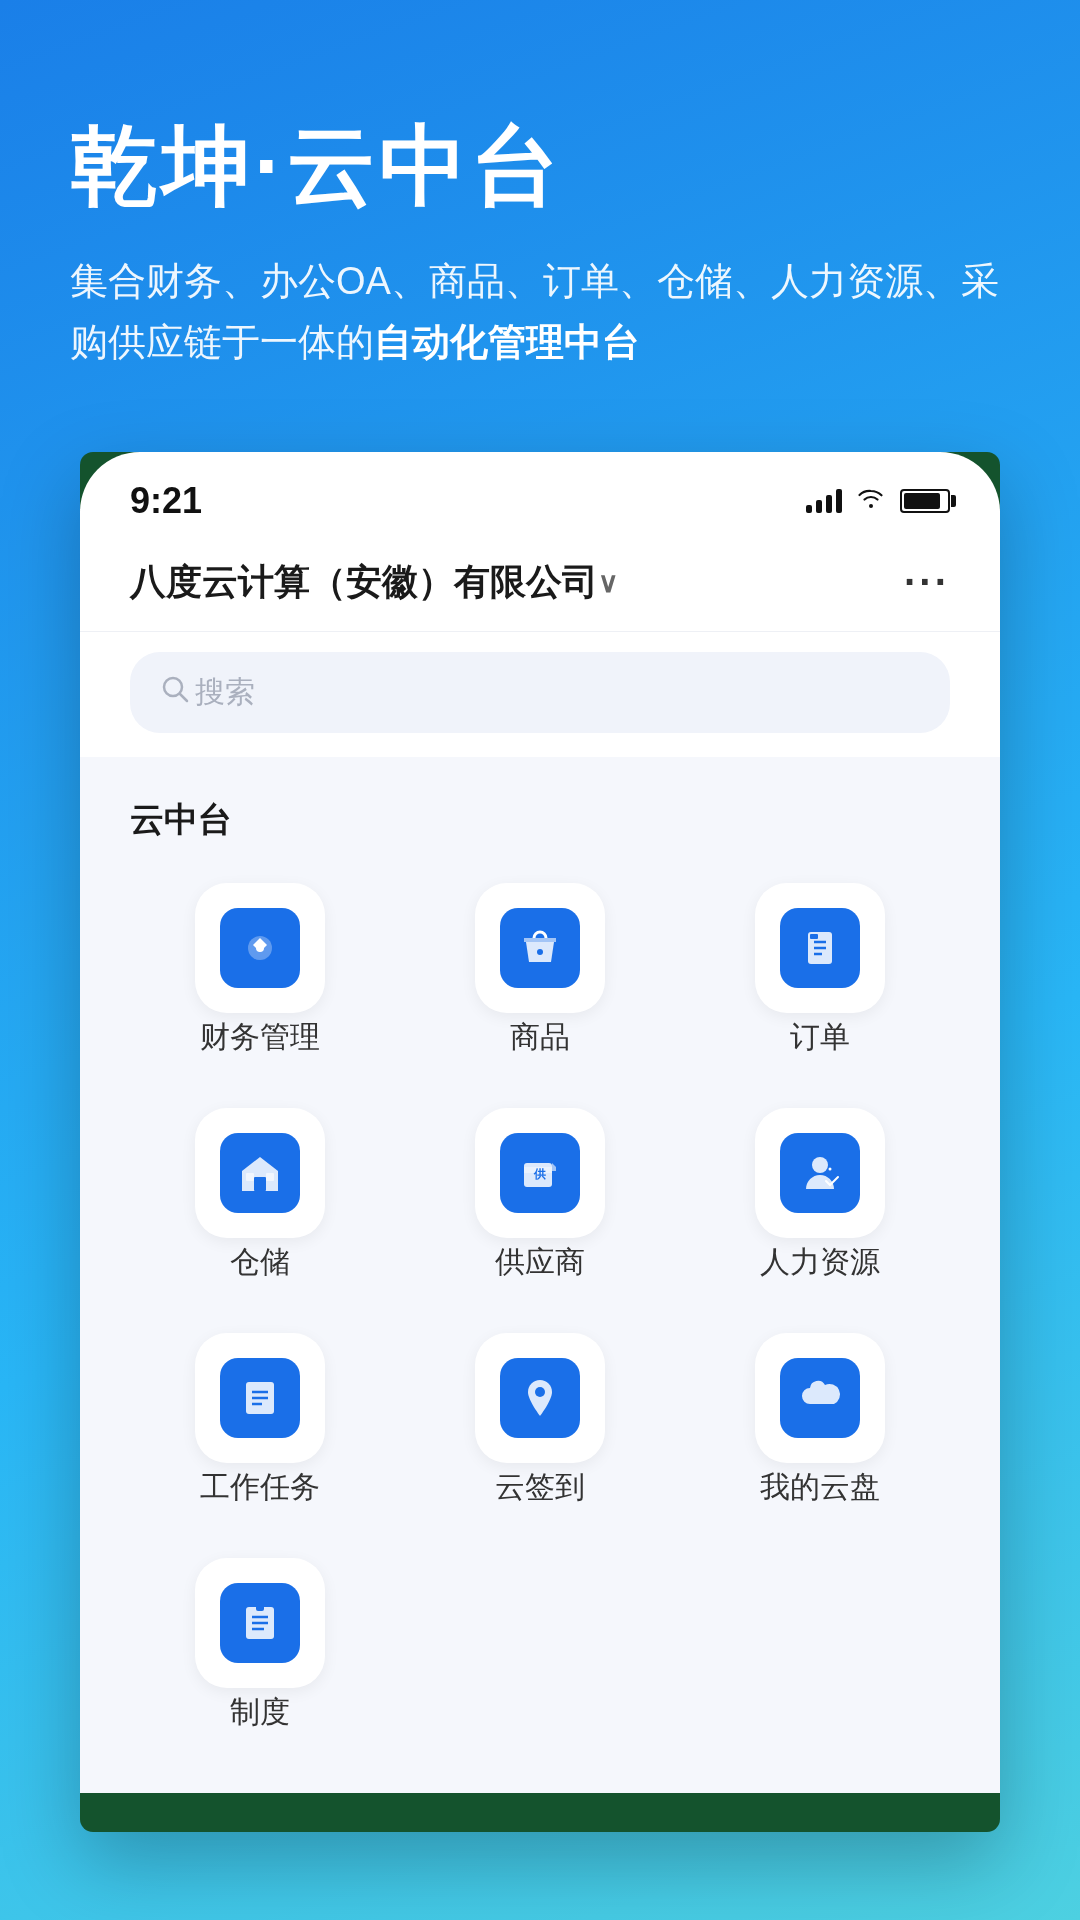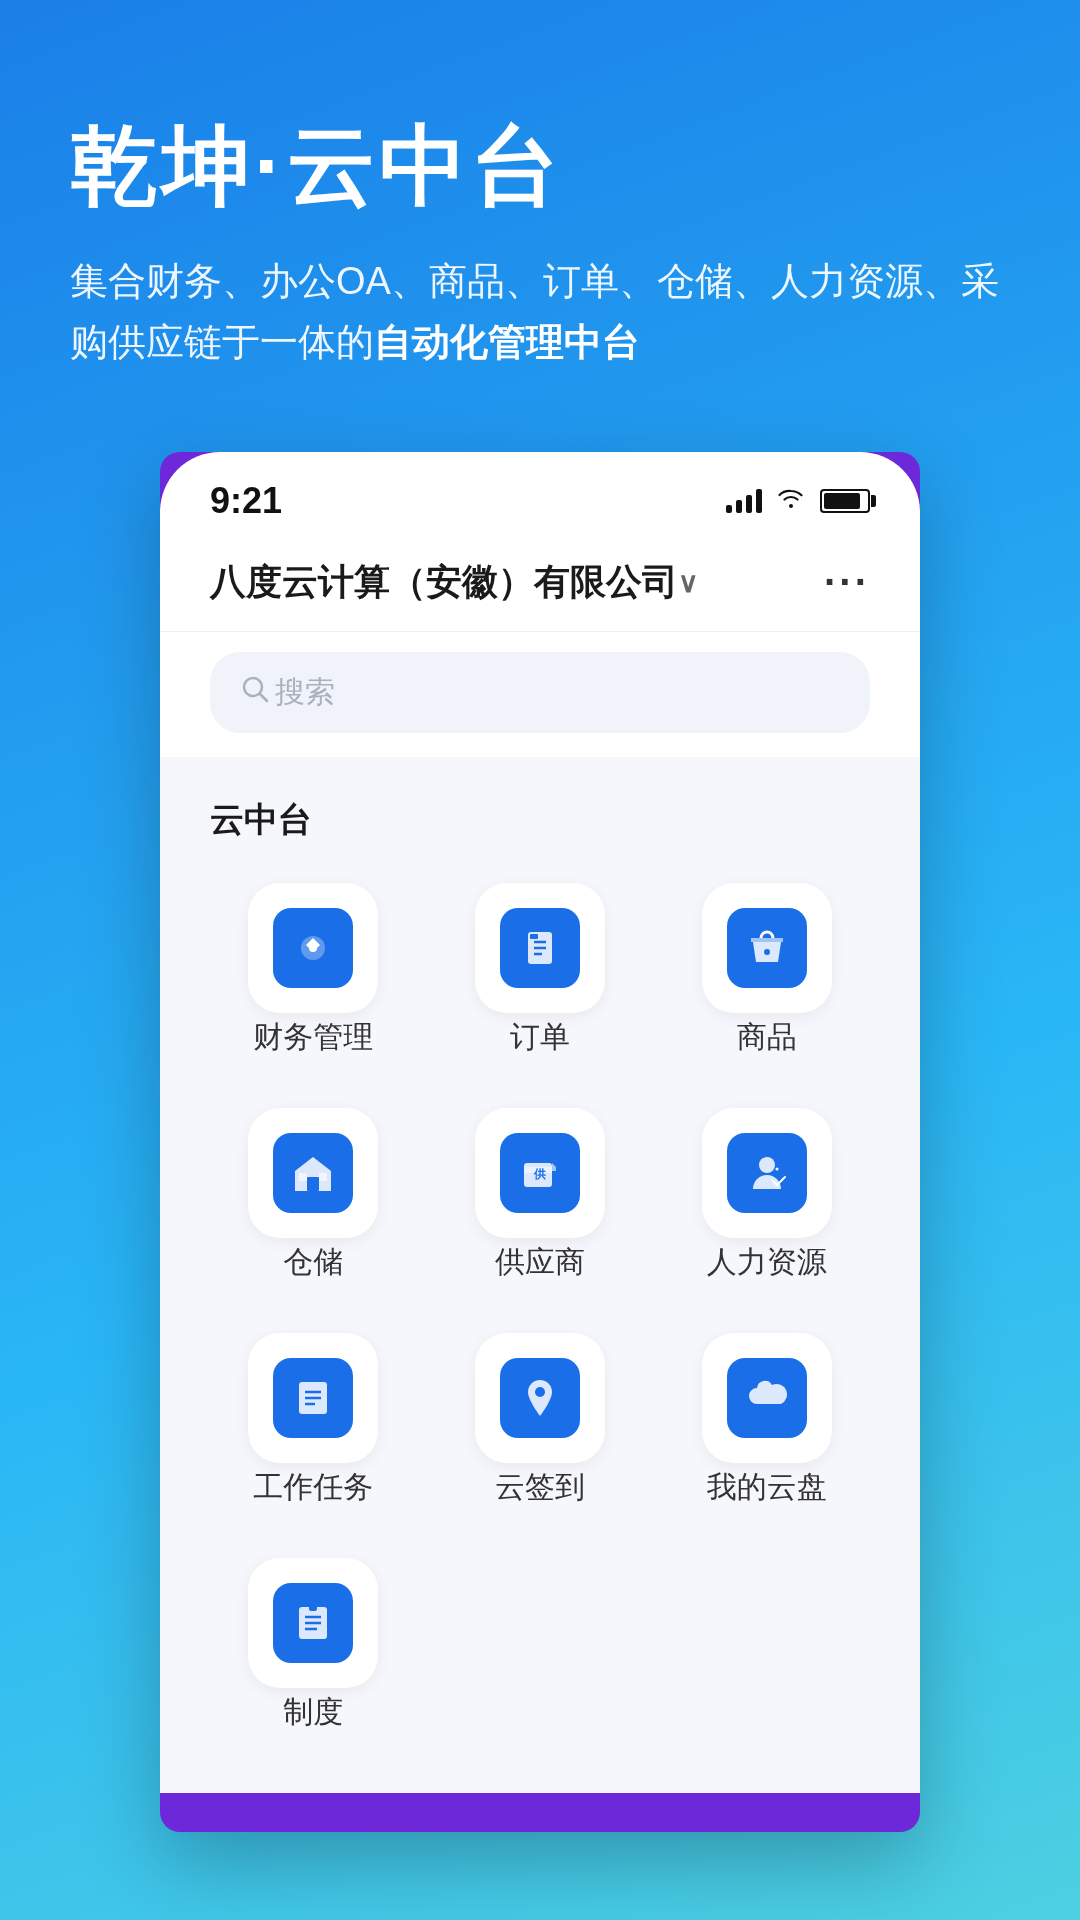--- a/index.html
+++ b/index.html
@@ -35,23 +35,23 @@
       color: #ffffff;
     }
 
     
     .phone-wrapper {
       display: flex;
       justify-content: center;
       padding: 20px 40px 0 40px;
     }
     .phone-mockup {
-      background: #6d28d9;
-      border-radius: 20px;
-      width: 760px;
+      background: #14532d;
+      border-radius: 13px;
+      width: 920px;
       min-height: 1380px;
       box-shadow: 0 30px 80px rgba(0,0,0,0.25);
       overflow: hidden;
       padding: 0;
     }
 
     
     .status-bar {
       background: #ffffff;
       display: flex;
@@ -290,49 +290,49 @@
               </svg>
             </div>
           </div>
           <span class="app-label">财务管理</span>
         </div>
 
         <div class="app-item">
           <div class="app-icon-bg">
             <div class="app-icon-inner">
               <svg width="48" height="48" viewBox="0 0 48 48">
+                <path d="M8 14h32v4H8z" fill="white" opacity="0.6"></path>
+                <path d="M10 18h28l-3 20H13L10 18z" fill="white" opacity="0.85"></path>
+                <path d="M18 14c0-3.3 2.7-6 6-6s6 2.7 6 6" fill="none" stroke="white" stroke-width="3"></path>
+                <circle cx="24" cy="28" r="3" fill="#1a6fe8"></circle>
+              </svg>
+            </div>
+          </div>
+          <span class="app-label">商品</span>
+        </div>
+
+        <div class="app-item">
+          <div class="app-icon-bg">
+            <div class="app-icon-inner">
+              <svg width="48" height="48" viewBox="0 0 48 48">
                 <rect x="12" y="8" width="24" height="32" rx="3" fill="white" opacity="0.85"></rect>
                 <line x1="18" y1="18" x2="30" y2="18" stroke="#1a6fe8" stroke-width="2.5"></line>
                 <line x1="18" y1="24" x2="30" y2="24" stroke="#1a6fe8" stroke-width="2.5"></line>
                 <line x1="18" y1="30" x2="26" y2="30" stroke="#1a6fe8" stroke-width="2.5"></line>
                 <rect x="14" y="10" width="8" height="5" rx="1" fill="#1a6fe8"></rect>
               </svg>
             </div>
           </div>
           <span class="app-label">订单</span>
         </div>
 
         <div class="app-item">
           <div class="app-icon-bg">
             <div class="app-icon-inner">
               <svg width="48" height="48" viewBox="0 0 48 48">
-                <path d="M8 14h32v4H8z" fill="white" opacity="0.6"></path>
-                <path d="M10 18h28l-3 20H13L10 18z" fill="white" opacity="0.85"></path>
-                <path d="M18 14c0-3.3 2.7-6 6-6s6 2.7 6 6" fill="none" stroke="white" stroke-width="3"></path>
-                <circle cx="24" cy="28" r="3" fill="#1a6fe8"></circle>
-              </svg>
-            </div>
-          </div>
-          <span class="app-label">商品</span>
-        </div>
-
-        <div class="app-item">
-          <div class="app-icon-bg">
-            <div class="app-icon-inner">
-              <svg width="48" height="48" viewBox="0 0 48 48">
                 <path d="M6 22L24 8l18 14v20H6V22z" fill="white" opacity="0.85"></path>
                 <rect x="18" y="28" width="12" height="14" rx="1" fill="#1a6fe8"></rect>
                 <rect x="10" y="24" width="8" height="8" rx="1" fill="white" opacity="0.6"></rect>
                 <rect x="30" y="24" width="8" height="8" rx="1" fill="white" opacity="0.6"></rect>
               </svg>
             </div>
           </div>
           <span class="app-label">仓储</span>
         </div>
 

